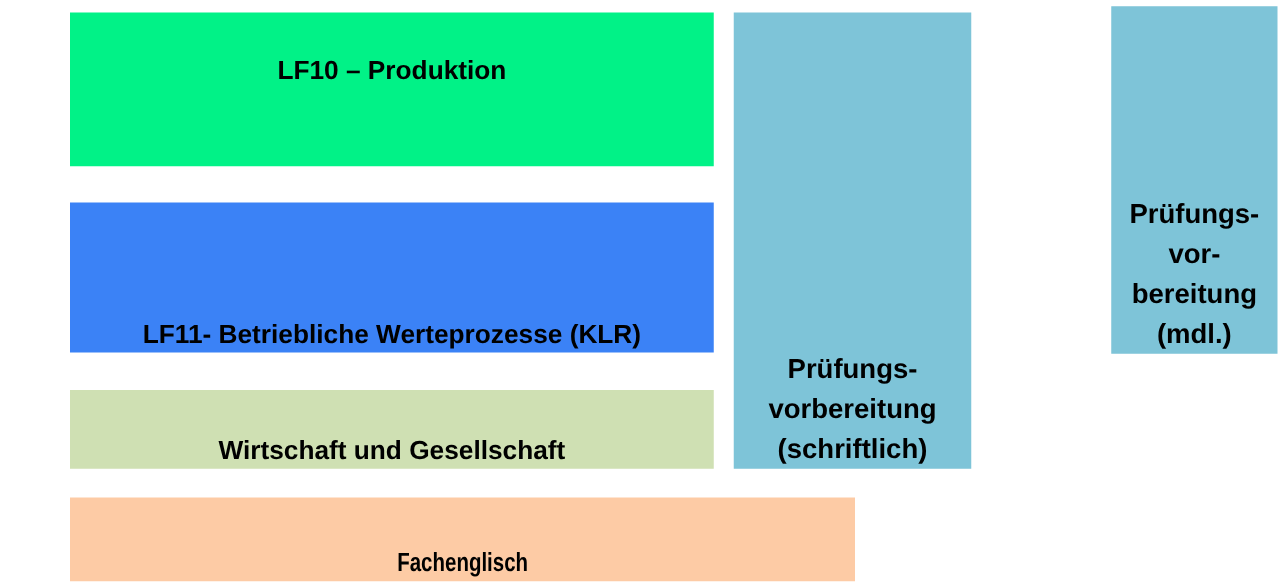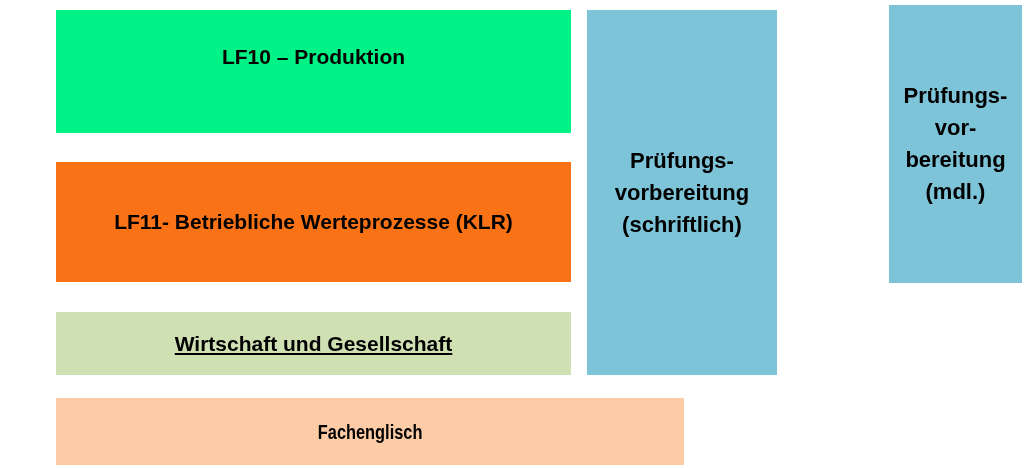--- a/index.html
+++ b/index.html
@@ -12,21 +12,21 @@
     width: 1024px;
     height: 468px;
     background: #ffffff;
     font-family: "Liberation Sans", sans-serif;
     overflow: hidden;
     margin-left: 48px;
   }
   .block {
     position: absolute;
     display: flex;
-    align-items: center;
+    align-items: flex-end;
     justify-content: center;
     text-align: center;
     color: #000000;
     font-weight: 700;
     font-size: 21px;
     line-height: 28px;
     box-sizing: border-box;
   }
   .block .label {
     white-space: pre-line;
@@ -60,25 +60,25 @@
 </style>
 </head>
 <body>
 
 <div class="canvas">
 
   <div class="block block-lf10" style="background-color: rgb(1, 242, 135);">
     <span class="label">LF10 – Produktion</span>
   </div>
 
-  <div class="block block-lf11" style="background-color: #f97316;">
+  <div class="block block-lf11" style="background-color: #3b82f6;">
     <span class="label">LF11- Betriebliche Werteprozesse (KLR)</span>
   </div>
 
-  <div class="block block-wirtschaft" style="background-color: rgb(207, 224, 179); text-decoration: underline;">
+  <div class="block block-wirtschaft" style="background-color: rgb(207, 224, 179);">
     <span class="label">Wirtschaft und Gesellschaft</span>
   </div>
 
   <div class="block block-fachenglisch" style="background-color: rgb(253, 203, 165);">
     <span class="label">Fachenglisch</span>
   </div>
 
   <div class="block block-pruefung-schriftlich" style="background-color: rgb(126, 196, 216);">
     <span class="label">Prüfungs-
 vorbereitung

